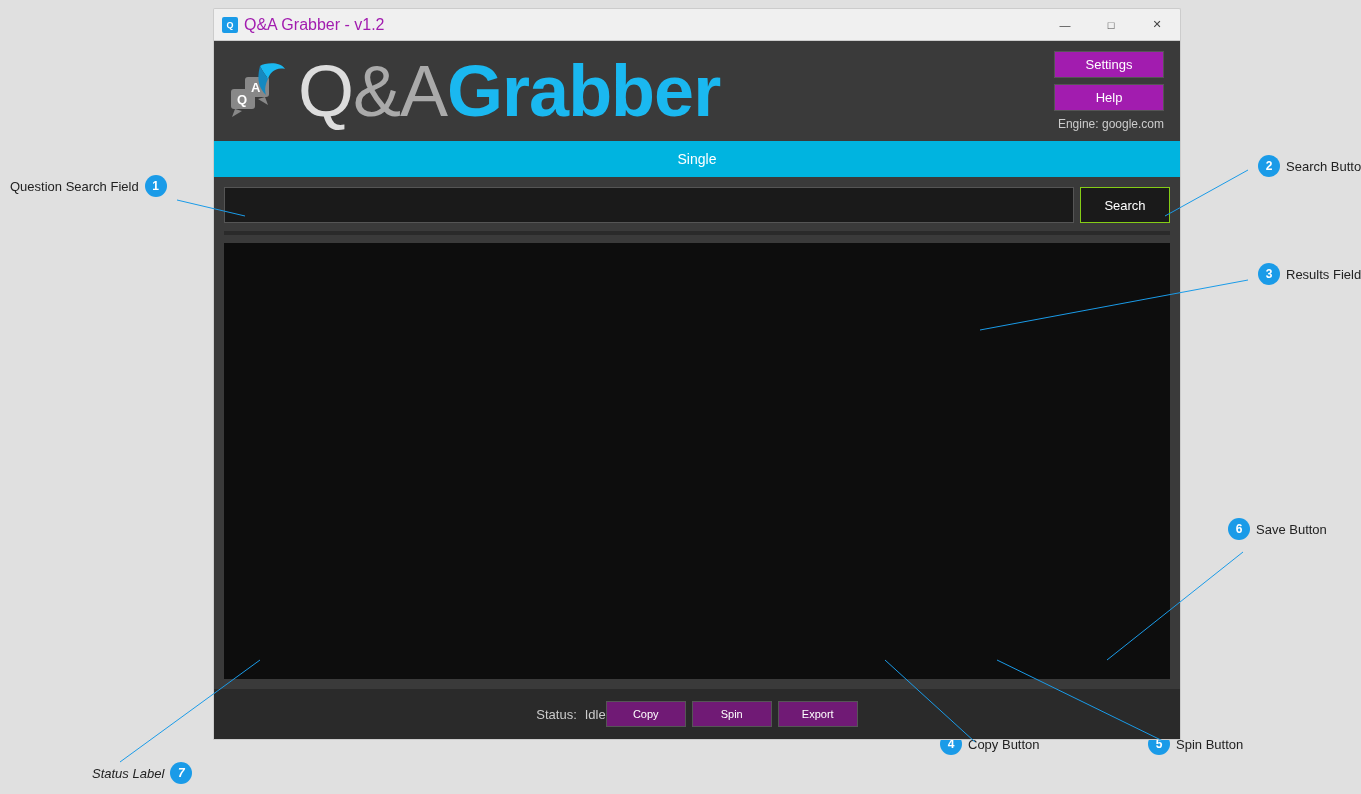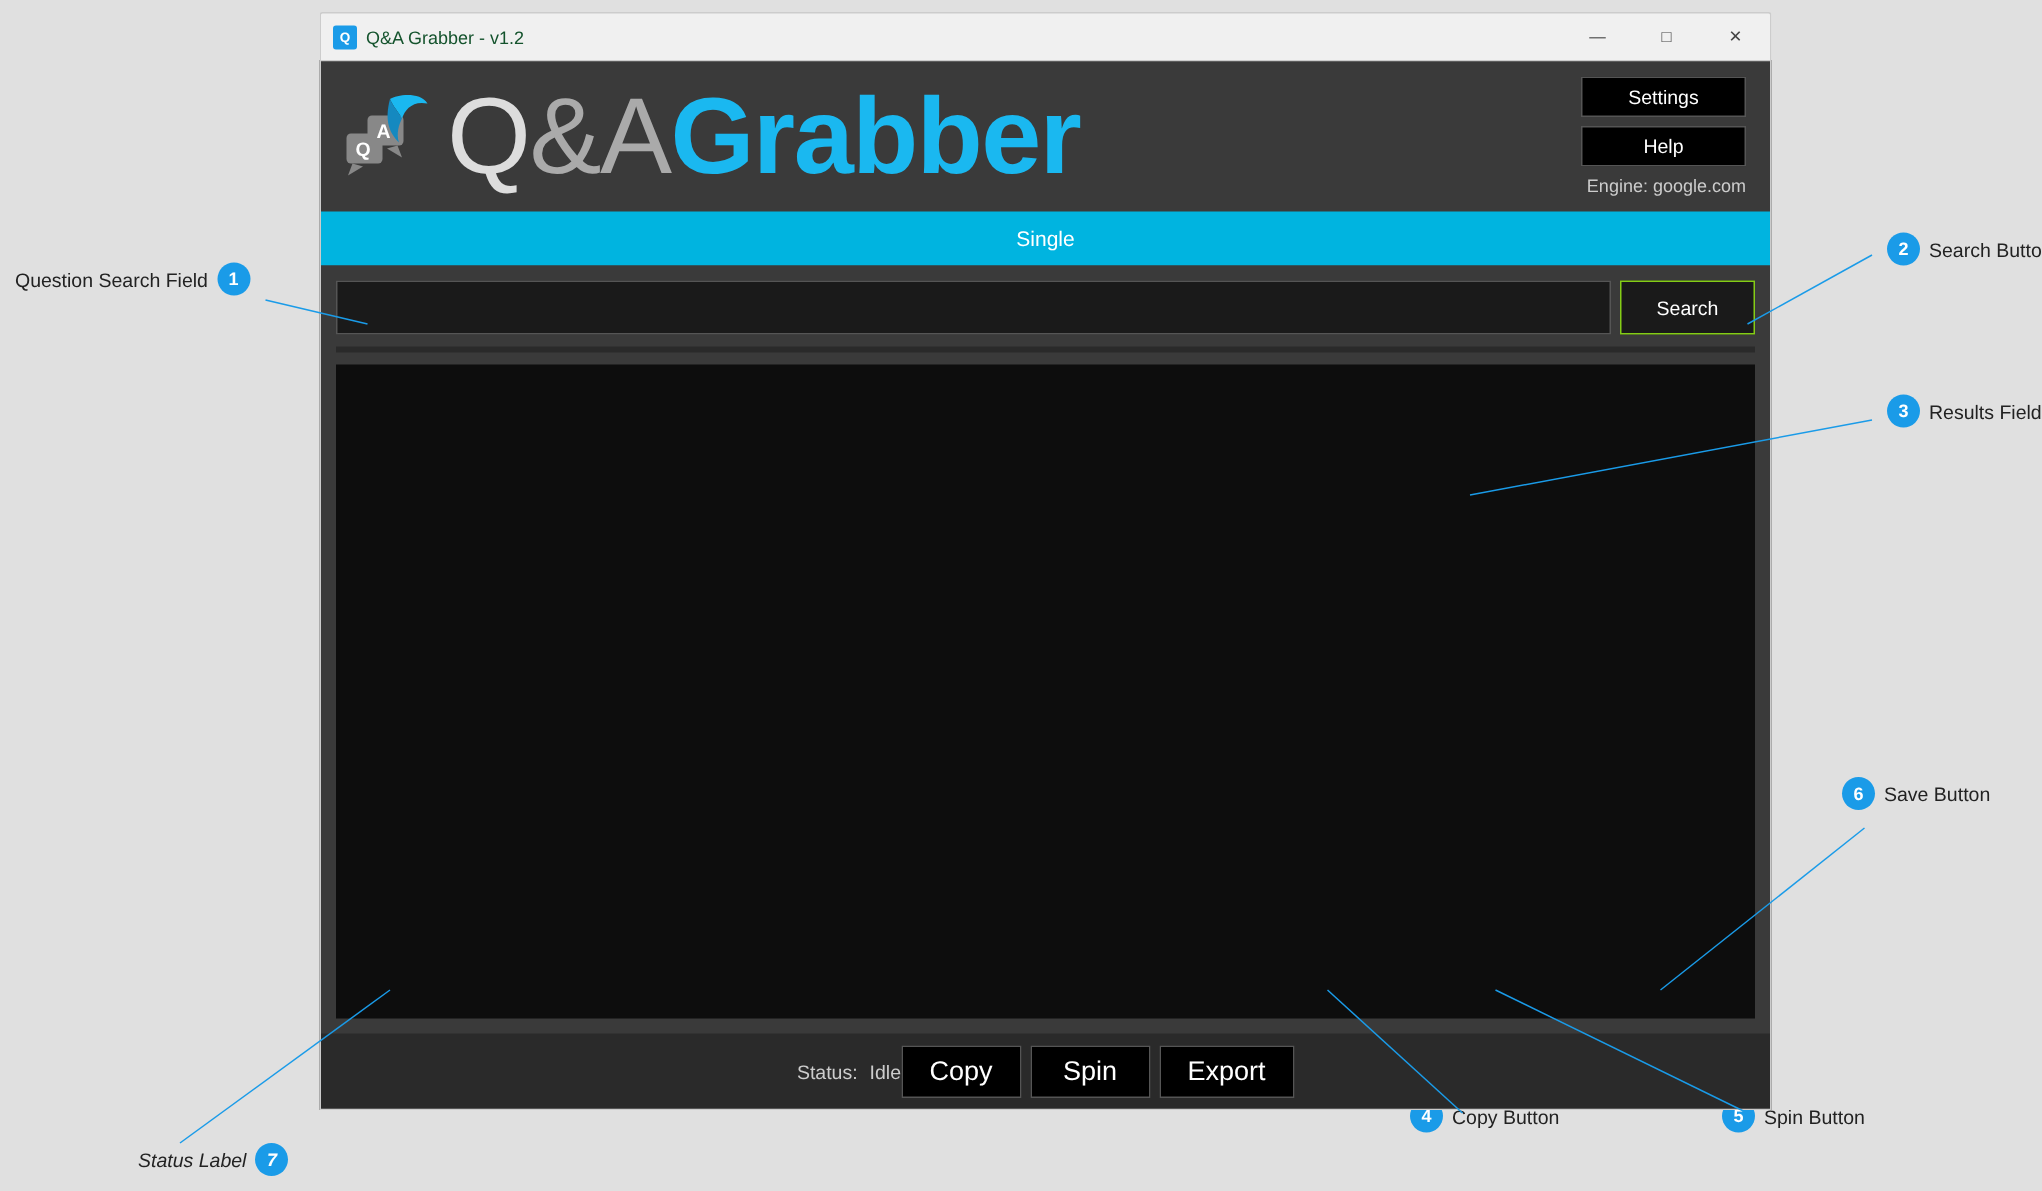--- a/index.html
+++ b/index.html
@@ -65,22 +65,22 @@
       background: #1a9be8;
       border-radius: 2px;
       display: flex;
       align-items: center;
       justify-content: center;
       font-size: 9px;
       color: #fff;
       font-weight: bold;
     }
     .title-bar-text {
-      font-size: 12px;
-      color: #14532d;
+      font-size: 16px;
+      color: #a21caf;
     }
     .title-bar-controls {
       display: flex;
       align-items: center;
     }
     .title-btn {
       width: 46px;
       height: 32px;
       border: none;
       background: transparent;
@@ -148,21 +148,21 @@
       color: #1ab8f0;
       font-weight: 700;
     }
     .header-right {
       display: flex;
       flex-direction: column;
       align-items: flex-end;
       gap: 6px;
     }
     .header-btn {
-      background: #000000;
+      background: #a21caf;
       color: #fff;
       border: 1px solid #555;
       padding: 5px 20px;
       cursor: pointer;
       font-size: 13px;
       width: 110px;
       text-align: center;
     }
     .engine-label {
       color: #aaa;
@@ -267,26 +267,26 @@
       align-items: center;
       gap: 8px;
       color: #ccc;
       font-size: 13px;
     }
     .status-buttons {
       display: flex;
       gap: 6px;
     }
     .action-btn {
-      background: #000000;
+      background: #701a75;
       color: #fff;
       border: 1px solid #555;
       padding: 6px 18px;
       cursor: pointer;
-      font-size: 18px;
+      font-size: 11px;
       min-width: 80px;
     }
 
     
     .annotations-overlay {
       position: absolute;
       top: 0;
       left: 0;
       width: 1361px;
       height: 794px;

